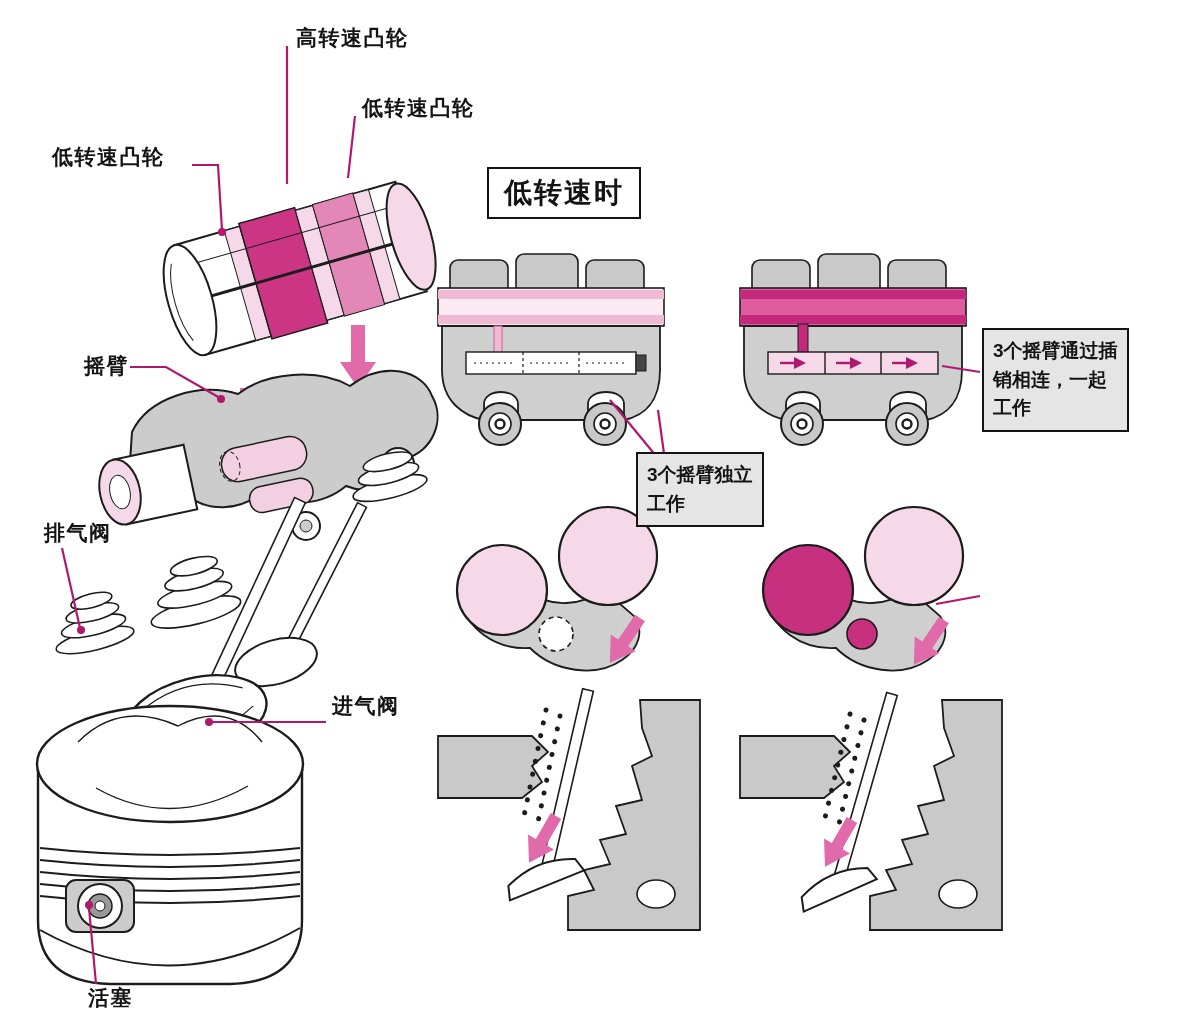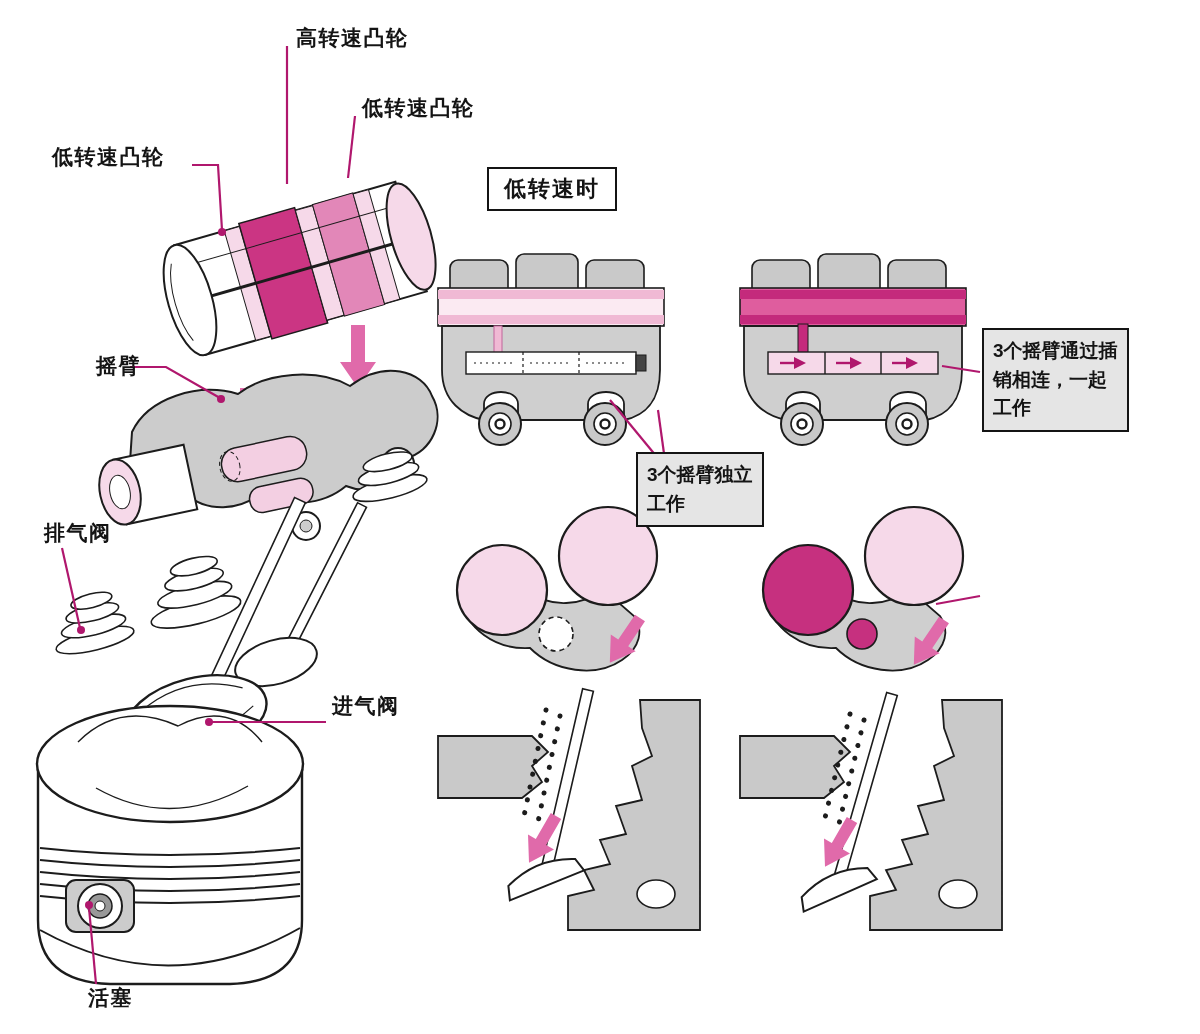--- a/index.html
+++ b/index.html
@@ -8,21 +8,21 @@
     font-family:"Liberation Sans", sans-serif;color:#111;
   }
   .stage{position:absolute;left:0;top:0;width:1200px;height:848px;}
   svg.art{position:absolute;left:0;top:0;}
   .lbl{
     position:absolute;font-size:21px;font-weight:700;letter-spacing:1.5px;
     white-space:nowrap;color:#141414;
   }
   .hdr{
     position:absolute;border:2.5px solid #141414;background:#fff;
-    padding:5px 15px;font-size:22px;font-weight:700;letter-spacing:2px;color:#141414;
+    padding:5px 15px;font-size:28px;font-weight:700;letter-spacing:2px;color:#141414;
   }
   .callout{
     position:absolute;border:2.5px solid #141414;background:#e5e5e5;
     padding:7px 9px;font-size:19px;font-weight:700;line-height:1.5;color:#141414;
   }
   .callout div{white-space:nowrap;}
 </style>
 </head>
 <body>
 
@@ -232,21 +232,21 @@
     <circle cx="221" cy="399" r="4"></circle>
     <circle cx="81" cy="630" r="4"></circle>
     <circle cx="209" cy="722" r="4"></circle>
     <circle cx="89" cy="905" r="4"></circle>
   </g>
 </svg>
 
 <div class="lbl" style="left:296px;top:24px">高转速凸轮</div>
 <div class="lbl" style="left:362px;top:94px">低转速凸轮</div>
 <div class="lbl" style="left:52px;top:143px">低转速凸轮</div>
-<div class="lbl" style="left:96px;top:352px">摇臂</div>
+<div class="lbl" style="left:84px;top:352px">摇臂</div>
 <div class="lbl" style="left:44px;top:519px">排气阀</div>
 <div class="lbl" style="left:332px;top:692px">进气阀</div>
 <div class="lbl" style="left:88px;top:984px">活塞</div>
 
 <div class="hdr" style="left:487px;top:167px">低转速时</div>
 
 <div class="callout" style="left:636px;top:452px">
   <div>3个摇臂独立</div>
   <div>工作</div>
 </div>

